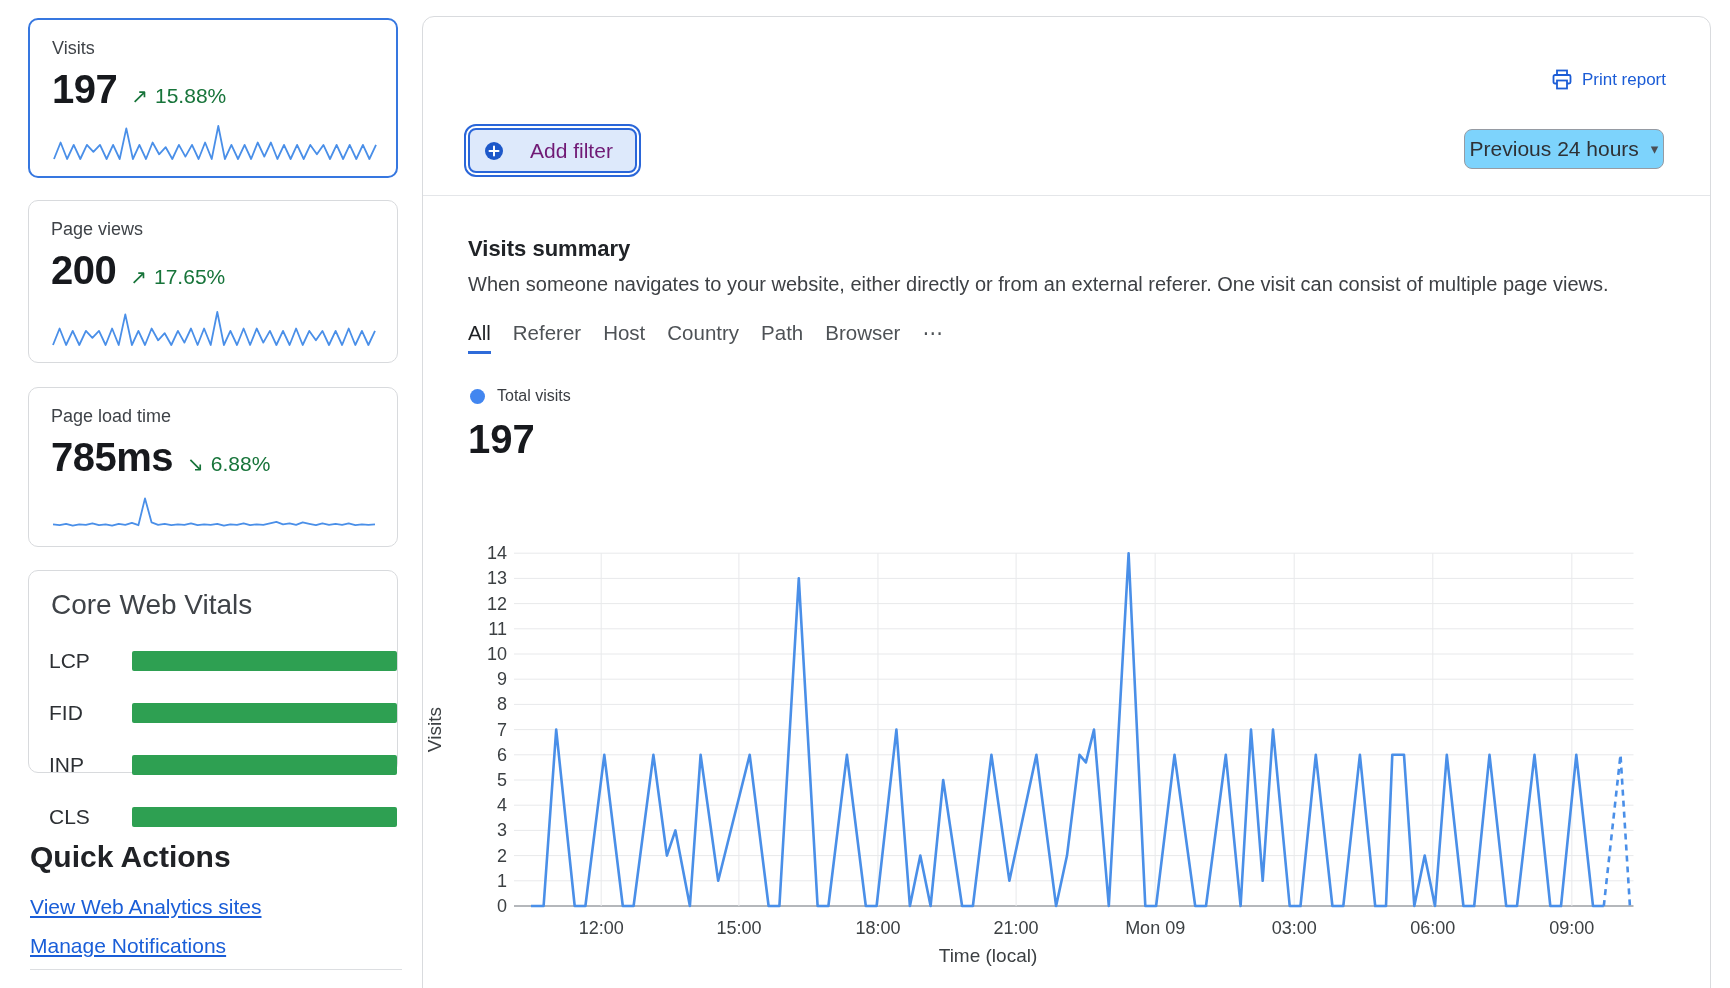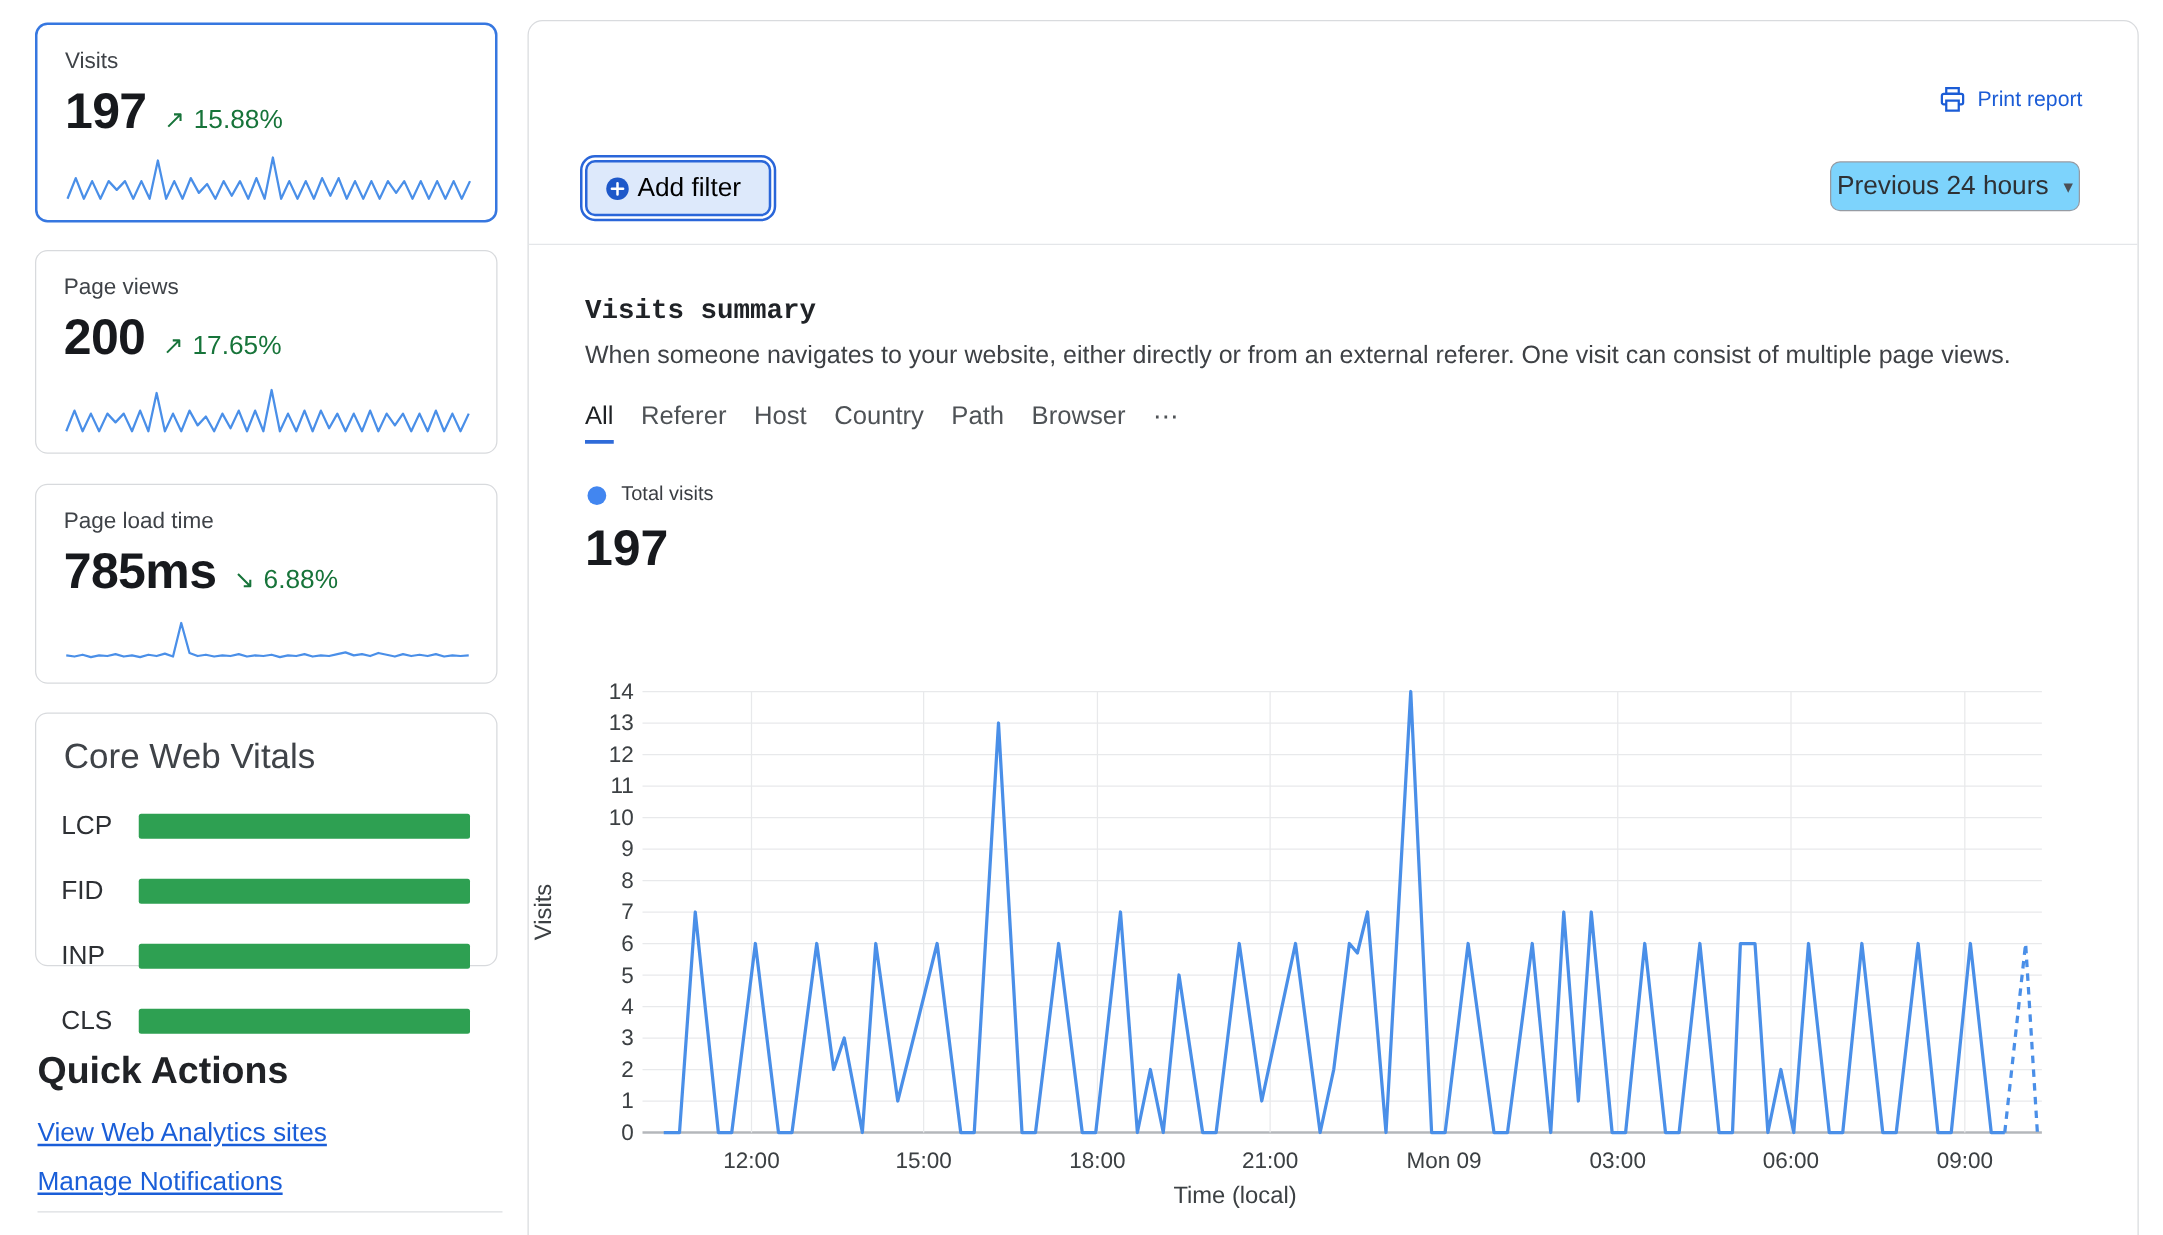--- a/index.html
+++ b/index.html
@@ -17,49 +17,49 @@
   #card-loadtime { top:387px; height:160px; }
   #card-cwv      { top:570px; height:203px; padding:18px 0 0 0; }
   .card-label { font-size:18px; color:#3f4348; }
   .card-row { display:flex; align-items:baseline; gap:14px; margin-top:8px; }
   .card-value { font-size:40px; font-weight:bold; color:#17191d; letter-spacing:-0.5px; }
   .trend { font-size:21px; color:#17743a; display:inline-flex; align-items:baseline; gap:7px; }
   .trend .arrow { font-size:20px; }
   .spark { position:absolute; left:22px; bottom:14px; }
   #card-cwv .card-label { padding-left:22px; font-size:28px; }
   #cwv-rows { margin-top:22px; }
-  .cwv-row { display:flex; align-items:center; padding-left:20px; height:35px; margin-bottom:17px; }
+  .cwv-row { display:flex; align-items:center; padding-left:20px; height:35px; margin-bottom:17px;justify-content:space-between; }
   .cwv-label { width:62px; font-size:21px; color:#2d3034; }
   .cwv-bar { height:20px; background:#2ea052; border-radius:2px; }
   .qa-title { position:absolute; left:2px; top:840px; font-size:30px; font-weight:bold; color:#202226; }
   .qa-link { position:absolute; left:2px; font-size:21px; color:#1a5ed8; text-decoration:underline; cursor:pointer; }
   #qa-link-0 { top:895px; }
   #qa-link-1 { top:934px; }
   .qa-divider { position:absolute; left:2px; top:969px; width:372px; height:0;
     border:none; border-top:1px solid #dcdee1; }
 
   
   .panel { position:absolute; left:422px; top:16px; width:1289px; height:990px;
     background:#fff; border:1px solid #d9dbde; border-radius:12px; }
   .panel-title { position:absolute; left:45px; top:51px; font-size:30px; font-weight:bold; color:#24262a; }
   .print-report { position:absolute; right:44px; top:52px; display:flex; align-items:center; gap:9px;
     color:#1b5cd6; font-size:17px; cursor:pointer; }
   .add-filter { position:absolute; left:45px; top:111px; height:45px;
-    display:inline-flex; align-items:center; gap:6px; padding:0 22px 0 14px;
+    display:inline-flex; align-items:center; gap:26px; padding:0 22px 0 14px;
     background:#dde9fb; border:2px solid #2a66d9; border-radius:8px;
     outline:2px solid #2a66d9; outline-offset:2px;
-    color:#000000; font-size:21px; cursor:pointer; }
+    color:#701a75; font-size:21px; cursor:pointer; }
   .period-btn { position:absolute; right:46px; top:112px; width:200px; height:40px;
     display:flex; align-items:center; justify-content:center; gap:12px;
     background:#7dd3fc; border:1px solid #969ba3; border-radius:8px;
     font-size:21px; color:#2e3135; cursor:pointer; }
   .period-btn .caret { font-size:15px; color:#4b4f55; }
   .panel-divider { position:absolute; left:0; top:178px; width:100%; height:0;
     border:none; border-top:1px solid #e4e6e9; }
-  .section-title { position:absolute; left:45px; top:219px; font-size:22px; font-weight:bold; color:#202327;font-family:Liberation Mono, monospace; }
+  .section-title { position:absolute; left:45px; top:219px; font-size:22px; font-weight:bold; color:#202327; }
   .section-desc { position:absolute; left:45px; top:256px; font-size:20px; color:#3e4145; }
   .tabs { position:absolute; left:45px; top:304px; display:flex; gap:22px; }
   .tab { font-size:20.5px; color:#4e5256; padding-bottom:6px; cursor:pointer; border-bottom:3px solid transparent; }
   .tab.active { color:#1e2124; border-bottom:3px solid #2f6bd9; }
   .legend { position:absolute; left:47px; top:370px; display:flex; align-items:center; gap:12px; }
   .legend-dot { width:15px; height:15px; border-radius:50%; background:#4286f0; }
   .legend-label { font-size:16px; color:#3a3d42; }
   .big-value { position:absolute; left:45px; top:400px; font-size:40px; font-weight:bold; color:#17191d; }
   #chart { position:absolute; left:0; top:524px; }
 </style>

